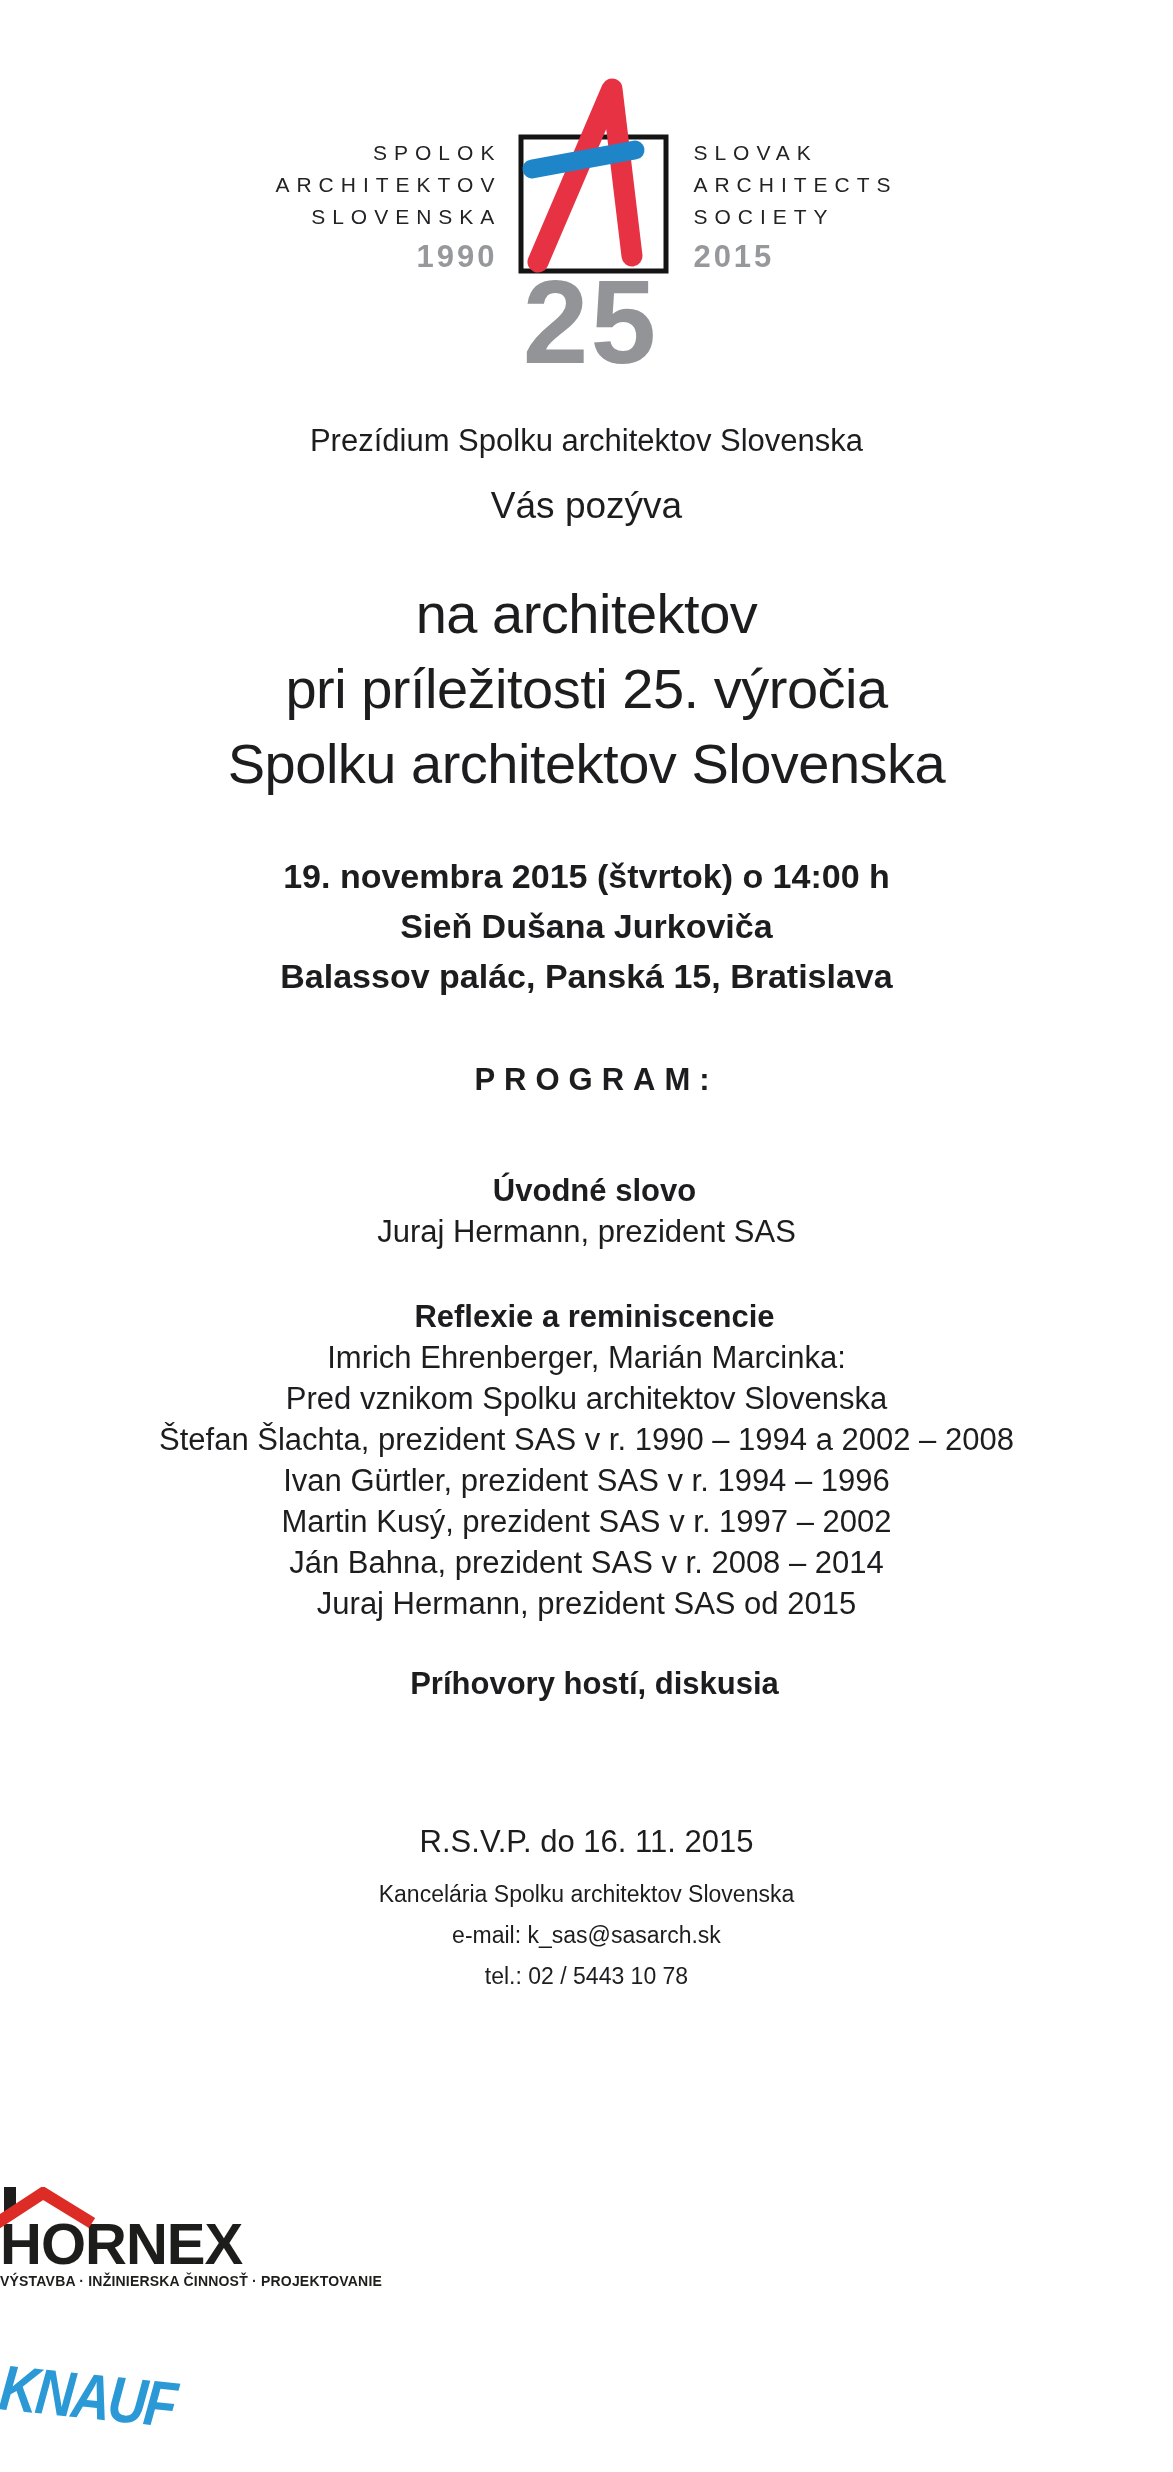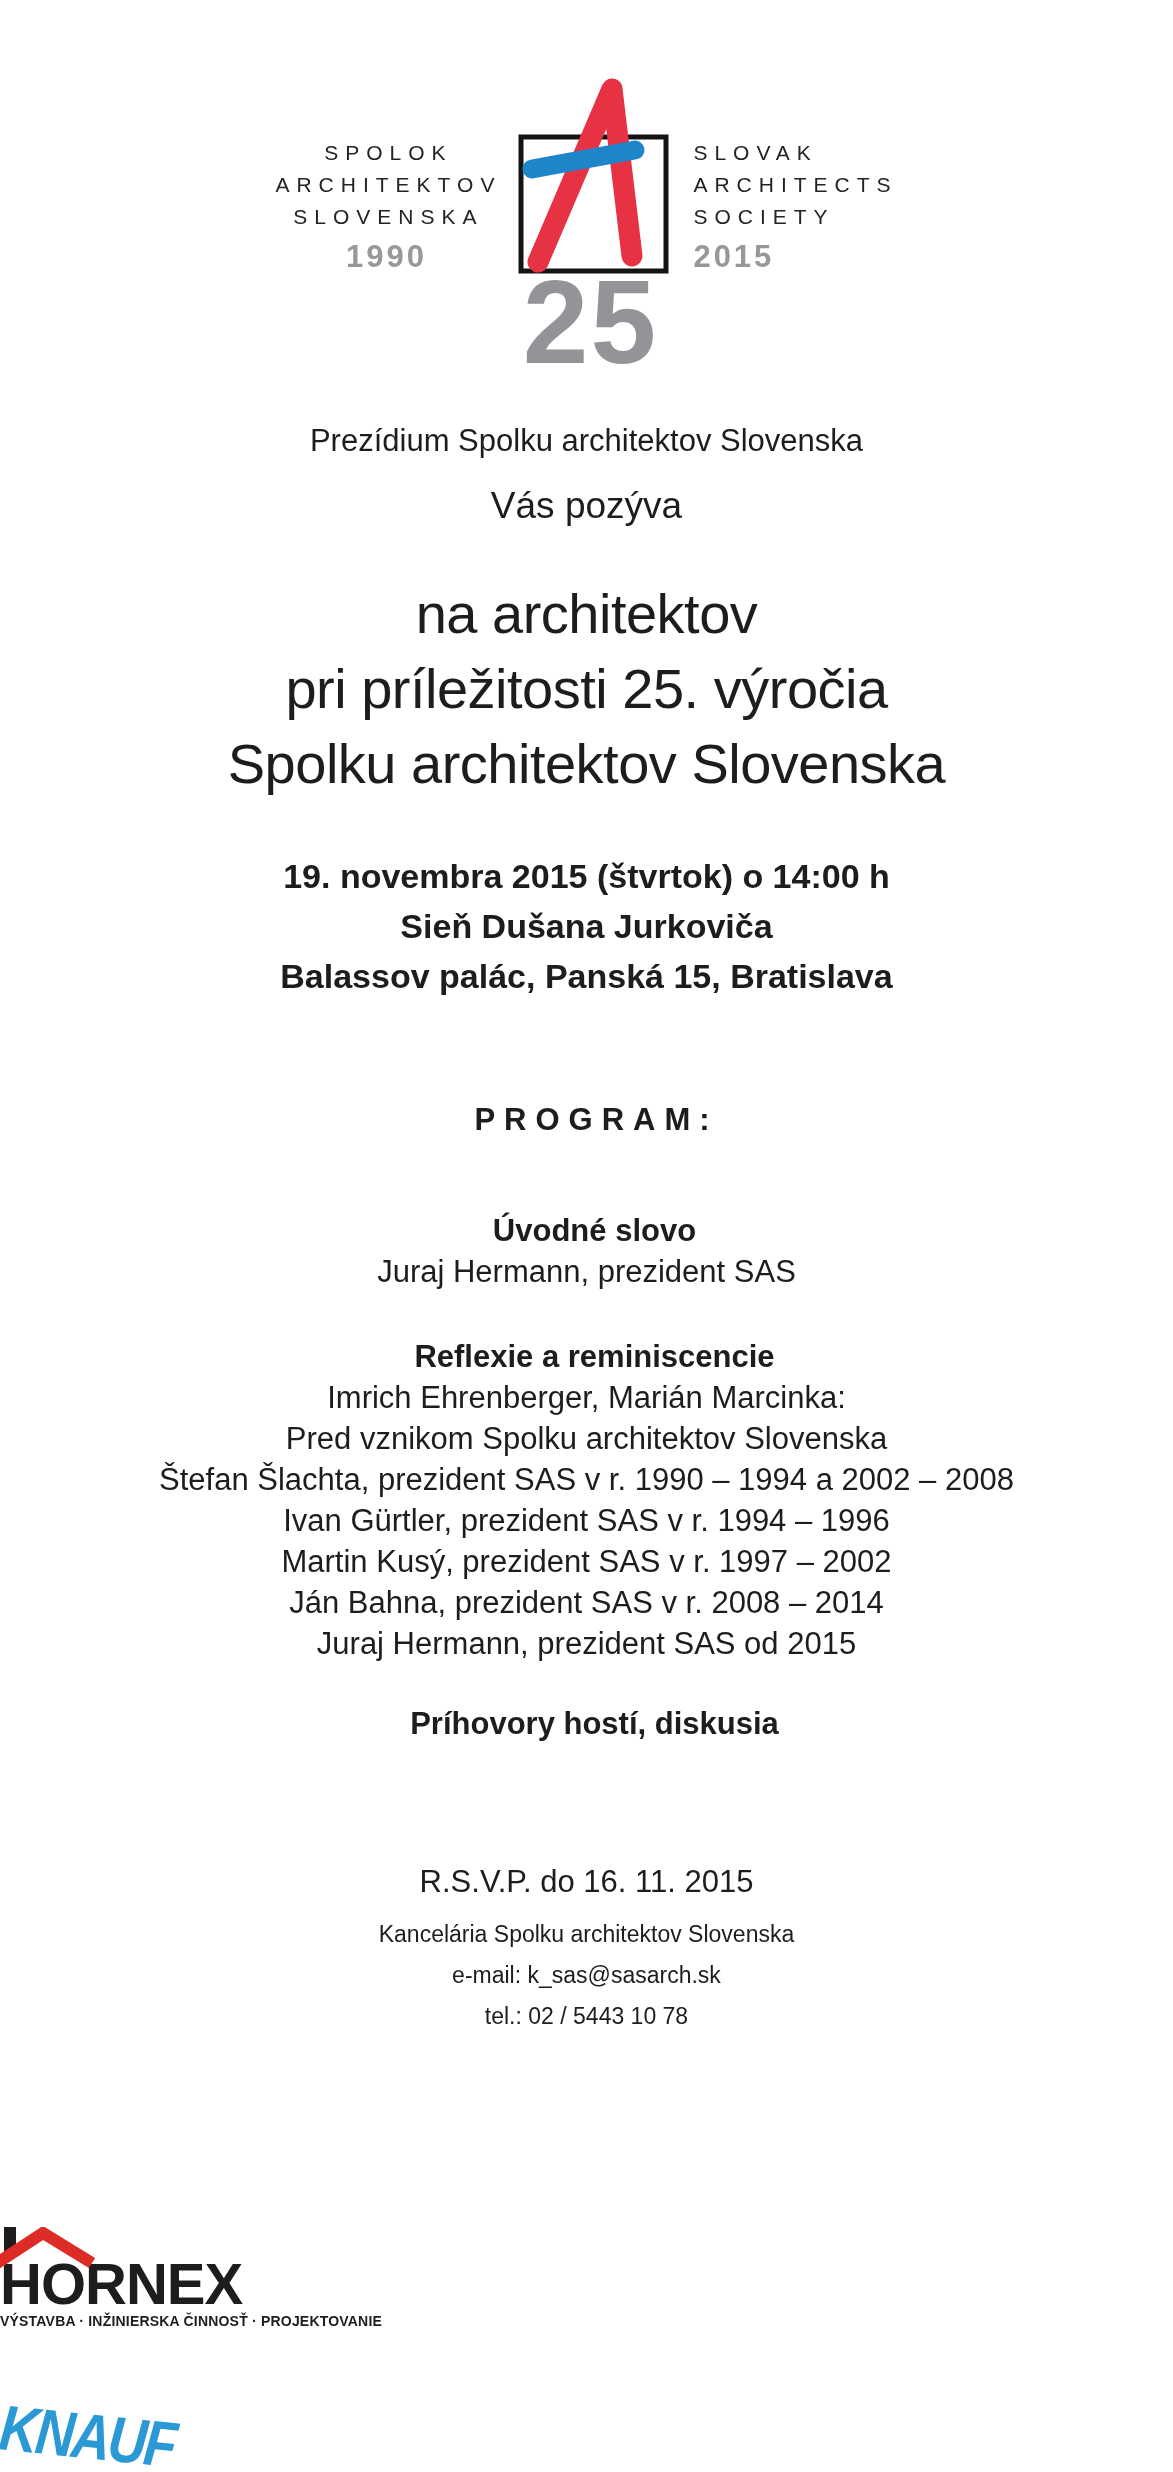--- a/index.html
+++ b/index.html
@@ -13,42 +13,42 @@
     --knauf_blue:#2b99d5;
     --ska_navy:#2a2e74;
   }
   html,body{margin:0;padding:0;}
   body{background:#ffffff;font-family:"Liberation Sans", sans-serif;color:var(--text);}
   .page{width:1173px;height:2472px;background:#ffffff;overflow:hidden;text-align:center;}
 
   
   .header-row{display:flex;justify-content:center;align-items:flex-start;padding-top:75px;}
   .logo-col{padding-top:62px;}
-  .logo-col.left{text-align:center;}
+  .logo-col.left{text-align:right;}
   .logo-col.right{text-align:left;}
   .logo-line{font-size:21px;letter-spacing:7px;line-height:32px;color:#232326;font-weight:400;white-space:nowrap;}
   .logo-col.left .logo-line{margin-right:-7px;}
   .logo-year{font-size:31px;font-weight:bold;letter-spacing:3px;color:var(--logo_gray);margin-top:8px;line-height:32px;}
   .logo-col.left .logo-year{margin-right:-3px;}
   .logo-mark{width:175px;height:210px;margin:0 12px;flex:0 0 auto;}
 
   .big25{font-size:118px;font-weight:bold;color:var(--big_gray);line-height:1;margin-top:-22px;padding-left:8px;letter-spacing:2px;}
 
   
   .intro1{margin-top:42px;font-size:31px;line-height:36px;}
   .intro2{margin-top:29px;font-size:37px;line-height:36px;}
 
   
   .title{margin-top:52px;font-size:56px;line-height:75px;letter-spacing:-0.5px;font-weight:400;}
 
   
   .event{margin-top:50px;font-size:34px;font-weight:bold;line-height:50px;}
 
   
-  .program-heading{margin-top:101px;font-size:31px;font-weight:bold;letter-spacing:9px;padding-left:20px;line-height:36px;}
+  .program-heading{margin-top:61px;font-size:31px;font-weight:bold;letter-spacing:9px;padding-left:20px;line-height:36px;}
   .program-section{line-height:41px;}
   .sec-1{margin-top:72px;}
   .sec-2{margin-top:44px;}
   .sec-3{margin-top:39px;}
   .section-title{font-size:31px;font-weight:bold;line-height:41px;padding-left:16px;}
   .section-line{font-size:31px;font-weight:400;line-height:41px;}
 
   
   .rsvp-deadline{margin-top:120px;font-size:31px;line-height:36px;}
   .rsvp-block{margin-top:14px;font-size:23px;line-height:41px;}

